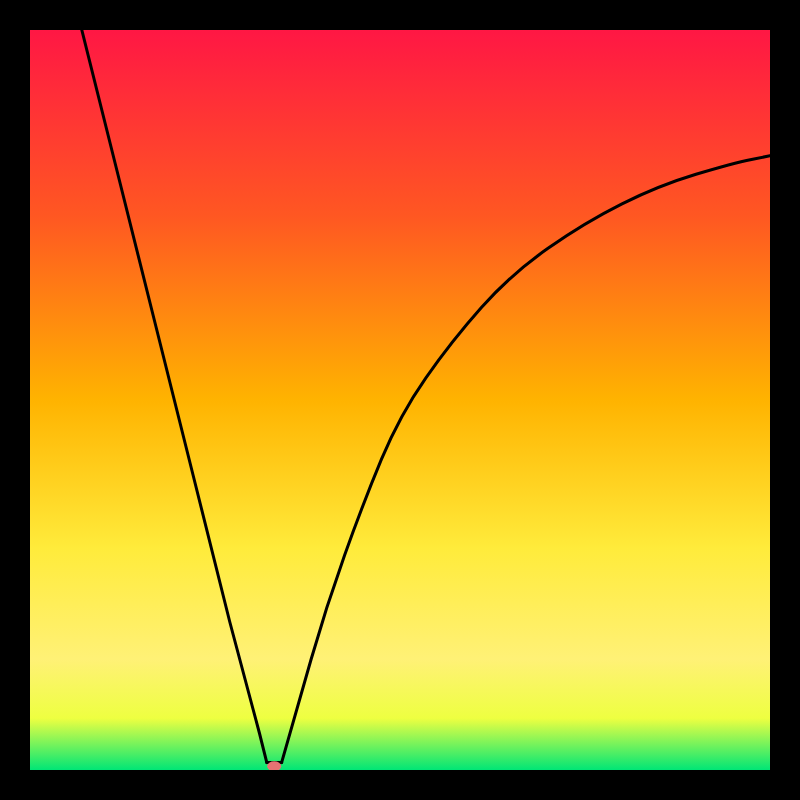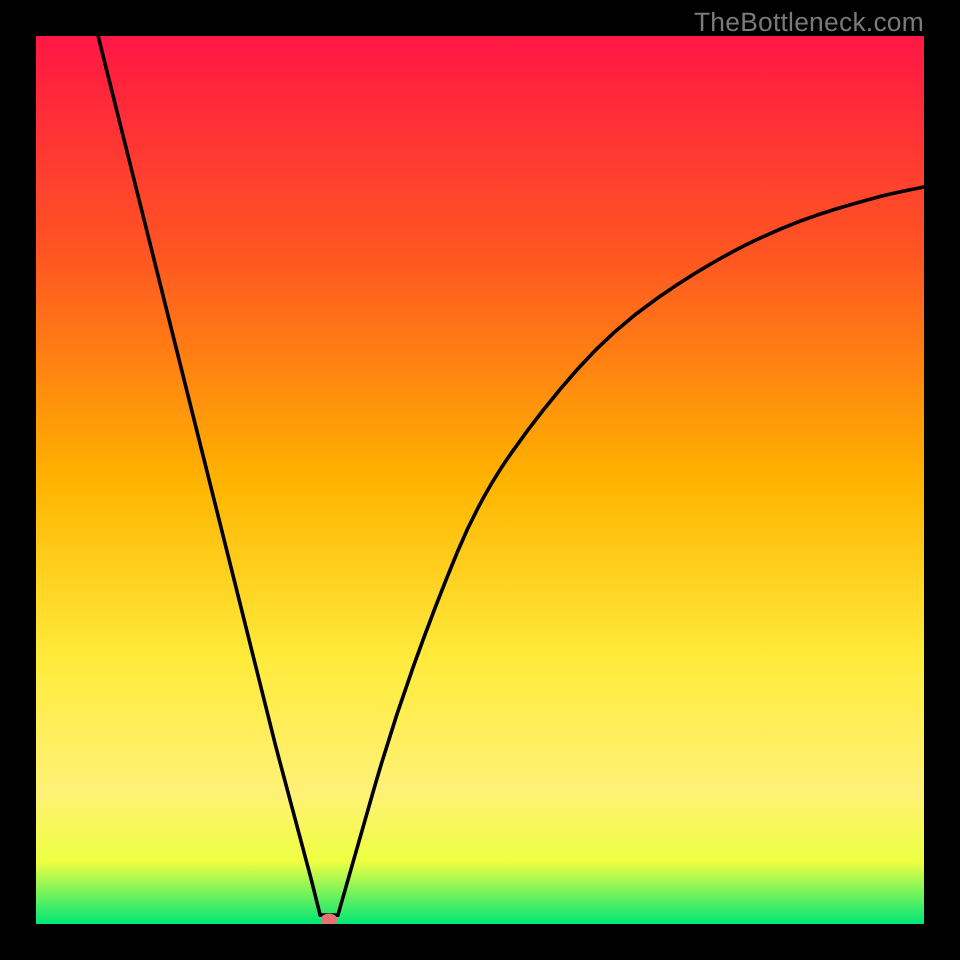--- a/index.html
+++ b/index.html
@@ -32,21 +32,20 @@
     font-size: 22px;
     font-weight: 500;
     letter-spacing: 0.2px;
   }
   svg { display: block; }
 </style>
 </head>
 <body>
 
 <div class="frame">
-  <div class="watermark">TheBottleneck.com</div>
   <div class="plot">
     <svg id="chart-svg" width="740" height="740" viewBox="0 0 740 740">
       <defs>
         <linearGradient id="bg-grad" x1="0" y1="0" x2="0" y2="1">
             <stop offset="0%" stop-color="#ff1744"></stop>
             <stop offset="25%" stop-color="#ff5722"></stop>
             <stop offset="50%" stop-color="#ffb300"></stop>
             <stop offset="70%" stop-color="#ffeb3b"></stop>
             <stop offset="85%" stop-color="#fff176"></stop>
             <stop offset="93%" stop-color="#eeff41"></stop>

